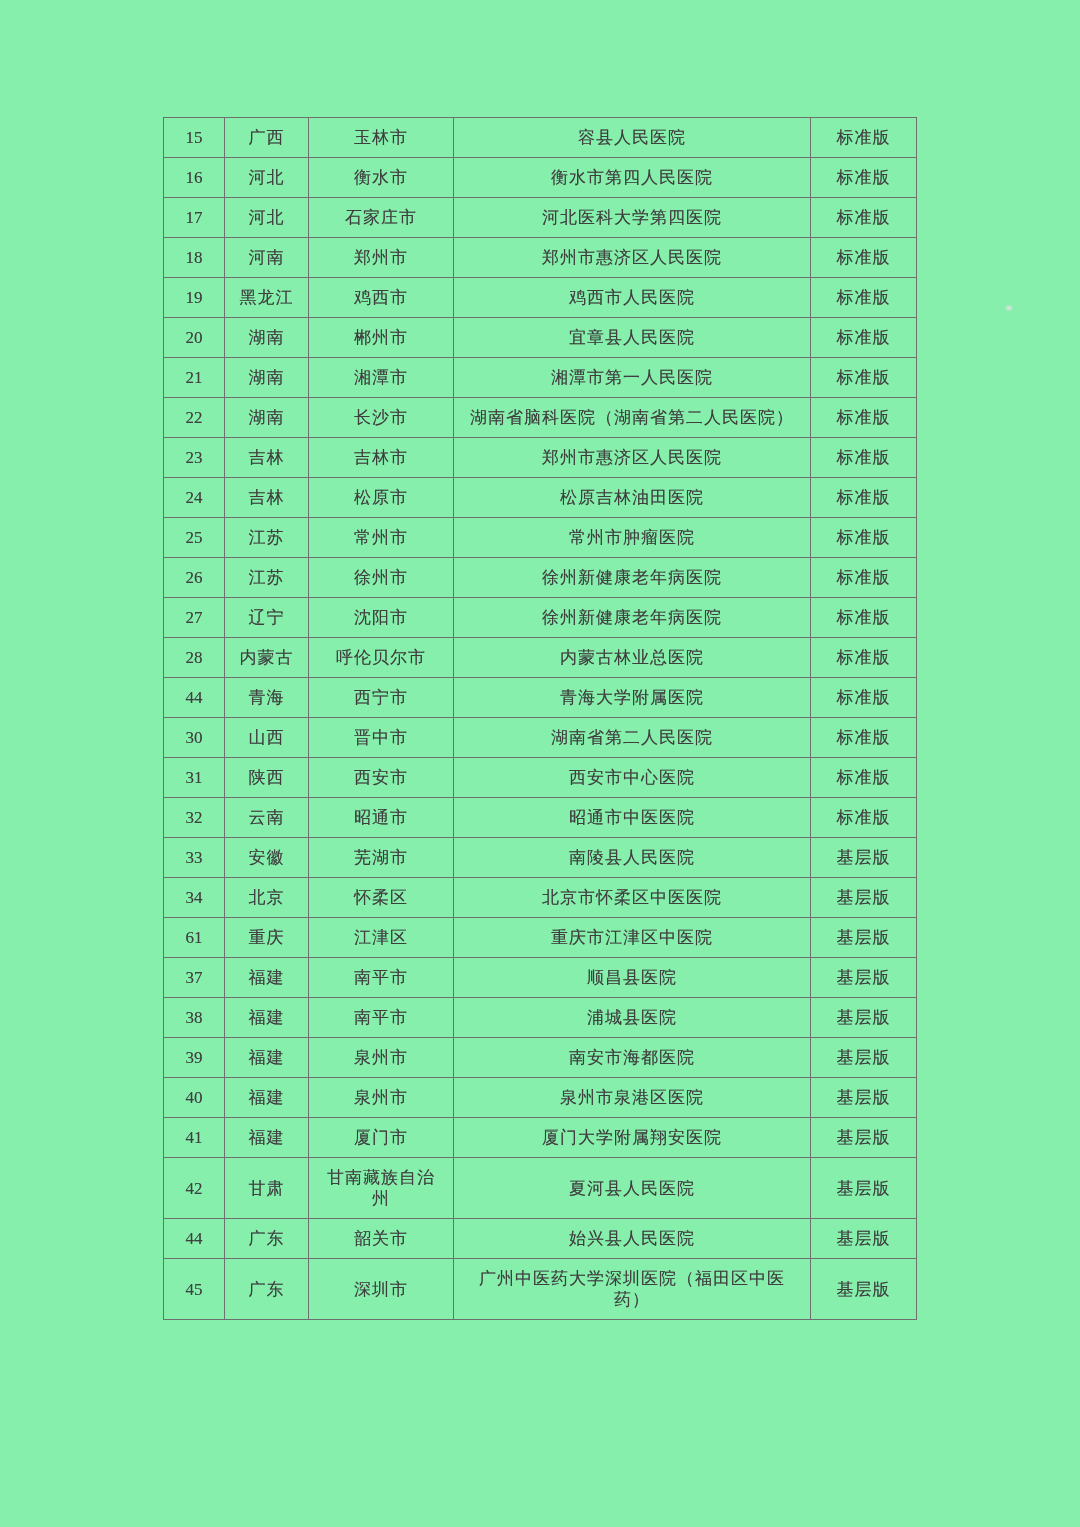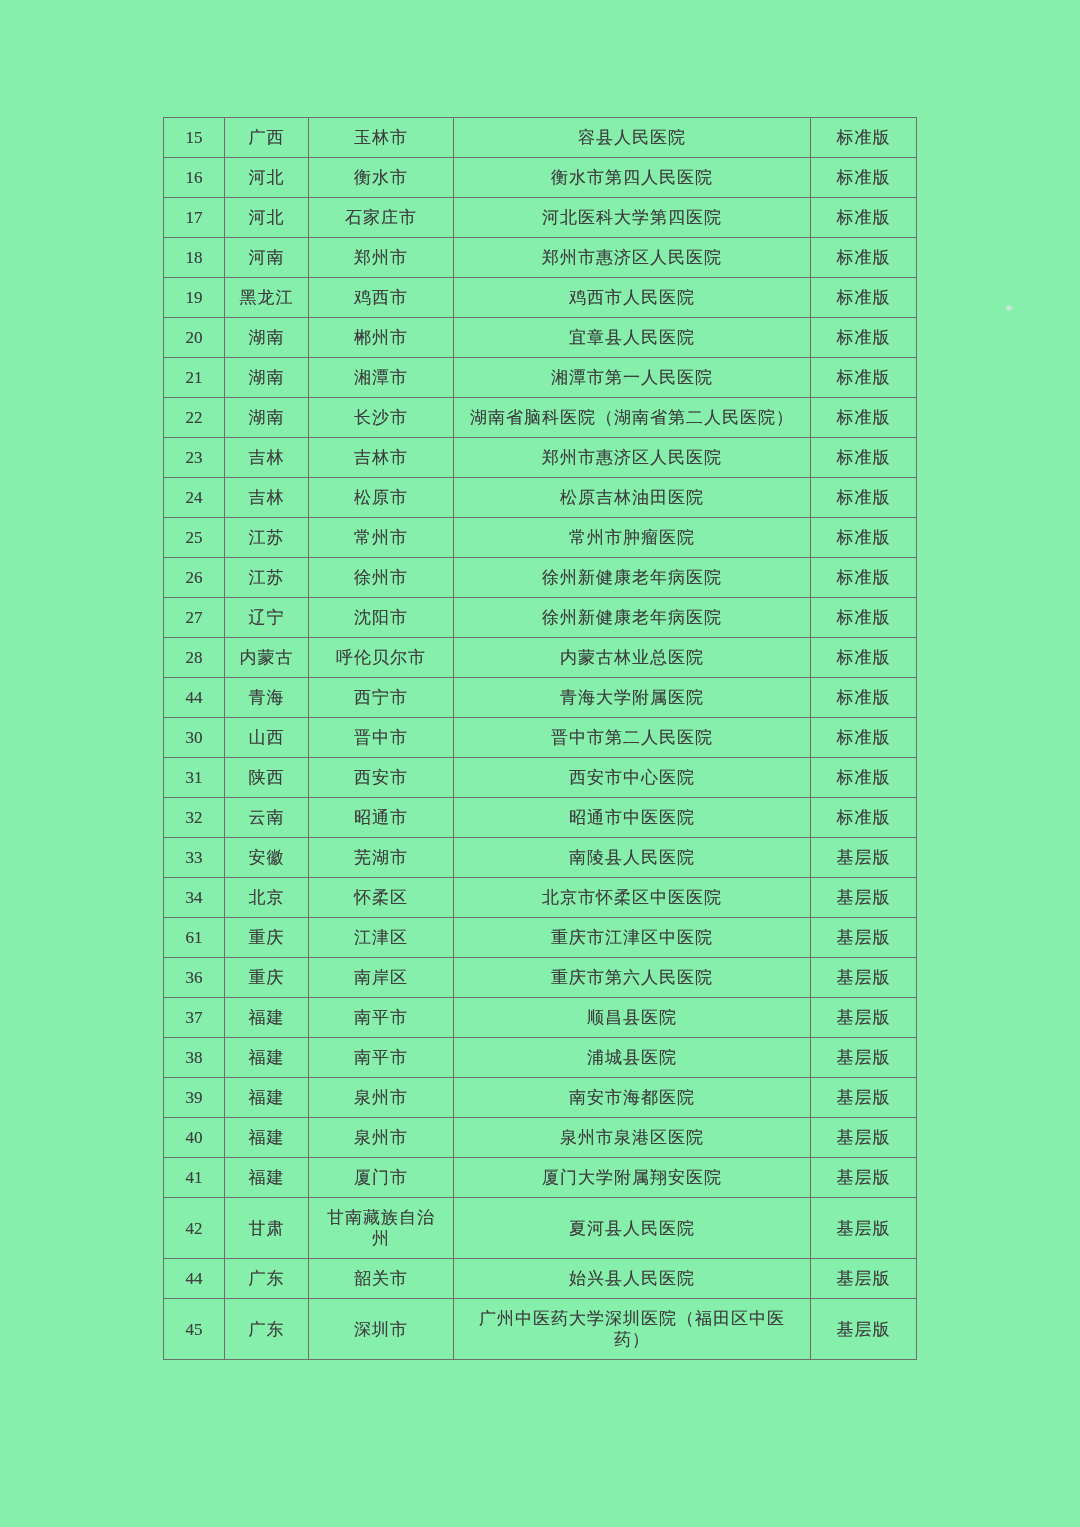--- a/index.html
+++ b/index.html
@@ -183,21 +183,21 @@
           <td class="col-num">44</td>
           <td class="col-province">青海</td>
           <td class="col-city">西宁市</td>
           <td class="col-hospital">青海大学附属医院</td>
           <td class="col-version">标准版</td>
         </tr>
         <tr>
           <td class="col-num">30</td>
           <td class="col-province">山西</td>
           <td class="col-city">晋中市</td>
-          <td class="col-hospital">晋中市第二人民医院</td>
+          <td class="col-hospital">湖南省第二人民医院</td>
           <td class="col-version">标准版</td>
         </tr>
         <tr>
           <td class="col-num">31</td>
           <td class="col-province">陕西</td>
           <td class="col-city">西安市</td>
           <td class="col-hospital">西安市中心医院</td>
           <td class="col-version">标准版</td>
         </tr>
         <tr>
@@ -219,27 +219,20 @@
           <td class="col-province">北京</td>
           <td class="col-city">怀柔区</td>
           <td class="col-hospital">北京市怀柔区中医医院</td>
           <td class="col-version">基层版</td>
         </tr>
         <tr>
           <td class="col-num">61</td>
           <td class="col-province">重庆</td>
           <td class="col-city">江津区</td>
           <td class="col-hospital">重庆市江津区中医院</td>
-          <td class="col-version">基层版</td>
-        </tr>
-        <tr>
-          <td class="col-num">36</td>
-          <td class="col-province">重庆</td>
-          <td class="col-city">南岸区</td>
-          <td class="col-hospital">重庆市第六人民医院</td>
           <td class="col-version">基层版</td>
         </tr>
         <tr>
           <td class="col-num">37</td>
           <td class="col-province">福建</td>
           <td class="col-city">南平市</td>
           <td class="col-hospital">顺昌县医院</td>
           <td class="col-version">基层版</td>
         </tr>
         <tr>

